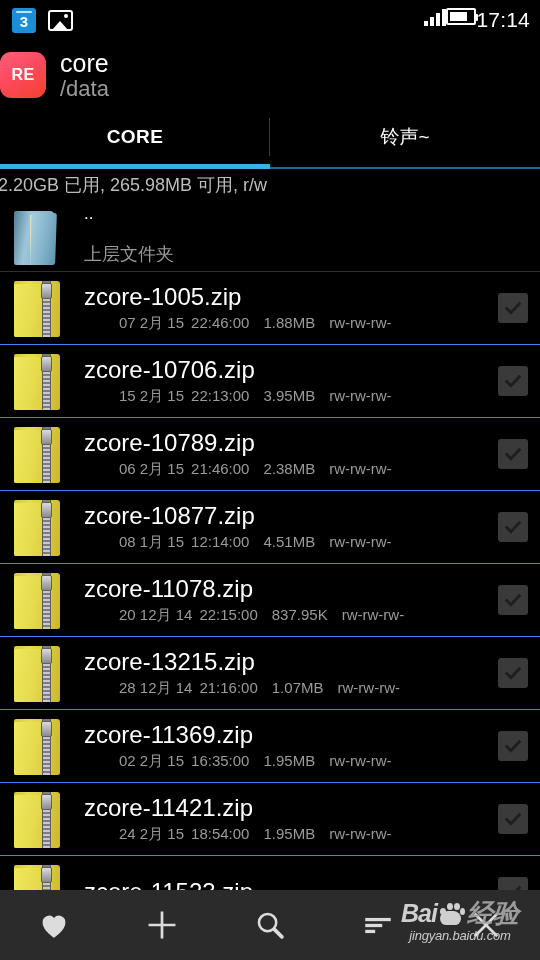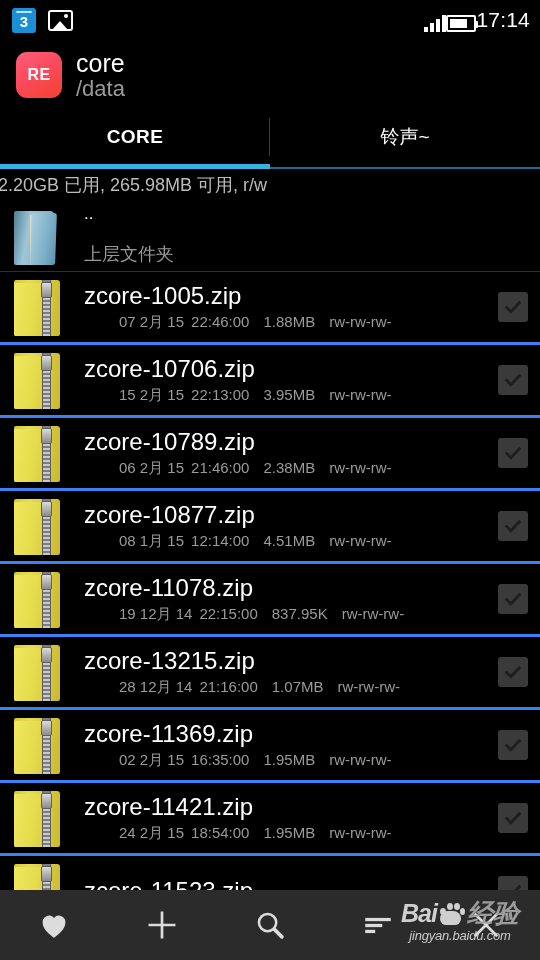--- a/index.html
+++ b/index.html
@@ -10,21 +10,21 @@
     overflow: hidden;
   }
   #app { position: relative; width: 540px; height: 960px; background: #000; }
 
   
   .statusbar {
     height: 40px; display: flex; align-items: center;
     padding: 0 10px 0 12px; background: #000;
   }
   .sb-left { display: flex; align-items: center; gap: 12px; }
-  .sb-right { margin-left: auto; display: flex; align-items: flex-end; }
+  .sb-right { margin-left: auto; display: flex; align-items: flex-start; }
 
   .cal-icon {
     width: 24px; height: 25px; border-radius: 3px;
     background: #1a8fd6; position: relative;
     display: flex; align-items: flex-end; justify-content: center;
   }
   .cal-icon::before {
     content: ""; position: absolute; top: 3px; left: 4px; right: 4px;
     height: 2px; background: #bfe4f7; border-radius: 1px;
   }
@@ -56,21 +56,21 @@
     position: relative; display:flex; align-items:center; padding:2px;
   }
   .battery::after {
     content:""; position:absolute; right:-4px; top:4px;
     width:3px; height:7px; background:#fff; border-radius:0 1px 1px 0;
   }
   .batt-fill { width: 75%; height: 100%; background: #fff; }
   .clock { color: #fff; font-size: 21px; letter-spacing: .2px; }
 
   
-  .appbar { height: 70px; display: flex; align-items: center; padding-left: 16px; }
+  .appbar { height: 70px; display: flex; align-items: center; }
   .re-icon {
     width: 46px; height: 46px; border-radius: 11px; flex: none;
     background: linear-gradient(150deg,#ff5e7a 0%, #fb4a5e 45%, #f5412e 100%);
     display: flex; align-items: center; justify-content: center;
   }
   .re-icon span { color:#fff; font-weight:bold; font-size:16px; letter-spacing:.5px; }
   .titles { margin-left: 14px; line-height: 1.12; }
   .title-main { color:#fff; font-size:25px; }
   .title-sub  { color:#9b9b9b; font-size:22px; }
 
@@ -91,21 +91,21 @@
   
   .storage {
     color:#bdbdbd; font-size:18px; padding: 4px 0 3px 0;
     margin-left:-2px; white-space:nowrap;
   }
 
   
   .list { position:relative; }
   .row {
     display:flex; align-items:center; height:73px;
-    border-bottom:3px solid #3b82f6; padding-left:8px; position:relative;
+    border-bottom:1px solid #3b82f6; padding-left:8px; position:relative;
   }
   .row.parent { height:72px; border-bottom:1px solid #2f2f2f; }
 
   .ico { width:60px; height:62px; flex:none; position:relative; }
 
   
   .folder-blue { position:absolute; left:6px; top:6px; width:48px; height:54px; }
   .folder-blue .back {
     position:absolute; left:0; top:0; width:40px; height:54px;
     background: linear-gradient(100deg,#4d7f96 0%, #9fc6d8 35%, #6fa3bd 100%);
@@ -334,21 +334,21 @@
           <div class="ico">
             <div class="folder-zip">
               <div class="back"></div>
               <div class="front"></div>
               <div class="zip"></div>
               <div class="pull"></div>
             </div>
           </div>
           <div class="meta">
             <div class="fname">zcore-11078.zip</div>
-            <div class="fdetail"><span>19 12月 14</span><span class="gap"></span><span>22:15:00</span><span class="gap"></span><span class="gap"></span><span>837.95K</span><span class="gap"></span><span class="gap"></span><span>rw-rw-rw-</span></div>
+            <div class="fdetail"><span>20 12月 14</span><span class="gap"></span><span>22:15:00</span><span class="gap"></span><span class="gap"></span><span>837.95K</span><span class="gap"></span><span class="gap"></span><span>rw-rw-rw-</span></div>
           </div>
           <div class="checkbox">
             <svg viewBox="0 0 24 24">
               <path d="M4.5 12.5l5 5.2L19.5 7" stroke="#1e1e1e" stroke-width="3.4" fill="none" stroke-linecap="square"></path>
             </svg>
           </div>
         </div>
         <div class="row">
           <div class="ico">
             <div class="folder-zip">

